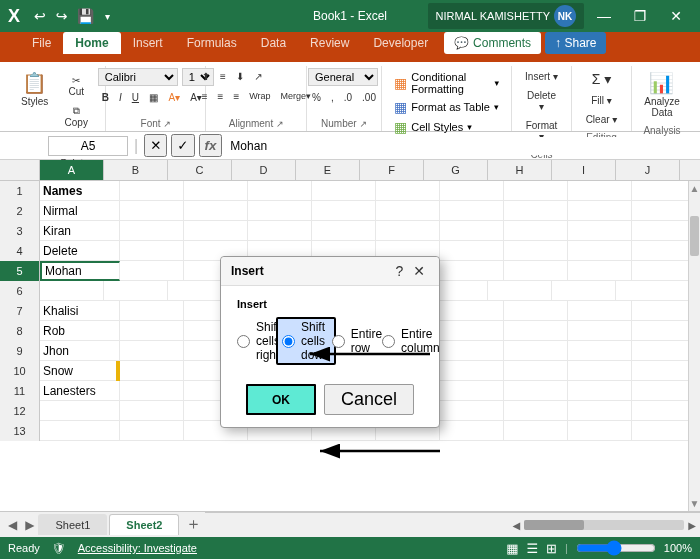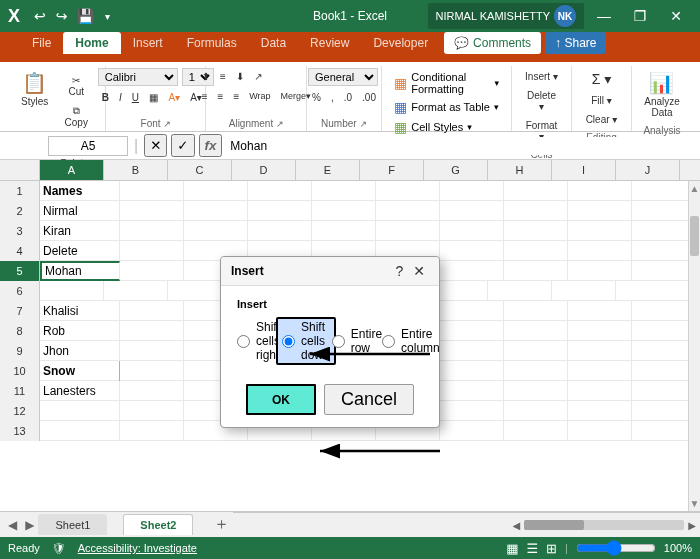--- a/index.html
+++ b/index.html
@@ -75,21 +75,21 @@
     .dialog-ok-btn { background: #5eead4; border: 2px solid #000; padding: 4px 24px; font-size: 12px; cursor: pointer; border-radius: 1px; font-weight: 700; }
     .dialog-cancel-btn { background: #f0f0f0; border: 1px solid #999; padding: 4px 16px; font-size: 18px; cursor: pointer; border-radius: 2px; }
 
     
     .status-bar { background: #217346; color: white; height: 22px; display: flex; align-items: center; padding: 0 8px; font-size: 11px; justify-content: space-between; }
     .status-left { display: flex; gap: 12px; align-items: center; }
     .status-right { display: flex; gap: 8px; align-items: center; }
 
     
     .sheet-tabs { background: #f0f0f0; border-top: 1px solid #c8c8c8; height: 26px; display: flex; align-items: center; padding-left: 4px; gap: 0; }
-    .sheet-tab { padding: 4px 16px; cursor: pointer; font-size: 11px; border: 1px solid transparent; border-bottom: none; border-radius: 3px 3px 0 0; color: #333; background: #e0e0e0; margin-right: 16px; }
+    .sheet-tab { padding: 4px 16px; cursor: pointer; font-size: 11px; border: 1px solid transparent; border-bottom: none; border-radius: 3px 3px 0 0; color: #333; background: #e0e0e0; margin-right: 2px; }
     .sheet-tab.active { background: white; border-color: #c8c8c8; color: #217346; font-weight: 600; }
     .sheet-add { background: none; border: none; cursor: pointer; font-size: 16px; color: #666; padding: 0 4px; }
     .scroll-arr { background: none; border: none; cursor: pointer; color: #666; font-size: 12px; padding: 2px 4px; }
 
     
     .ss-wrapper { display: flex; flex-direction: column; flex: 1; position: relative; background: white; }
 
     
     .ribbon-top { height: 70px; }
 
@@ -446,21 +446,21 @@
           <div class="grid-cell"></div>
           <div class="grid-cell"></div>
           <div class="grid-cell"></div>
           <div class="grid-cell"></div>
           <div class="grid-cell"></div>
           <div class="grid-cell"></div>
         </div>
 
         <div class="grid-row">
           <div class="row-num-cell">10</div>
-          <div class="grid-cell col-a" style="width:80px; border-right:1px solid #eab308;font-weight:bold;">Snow</div>
+          <div class="grid-cell col-a" style="width:80px; border-right:4px solid #eab308;">Snow</div>
           <div class="grid-cell"></div>
           <div class="grid-cell"></div>
           <div class="grid-cell"></div>
           <div class="grid-cell"></div>
           <div class="grid-cell"></div>
           <div class="grid-cell"></div>
           <div class="grid-cell"></div>
           <div class="grid-cell"></div>
           <div class="grid-cell"></div>
         </div>

